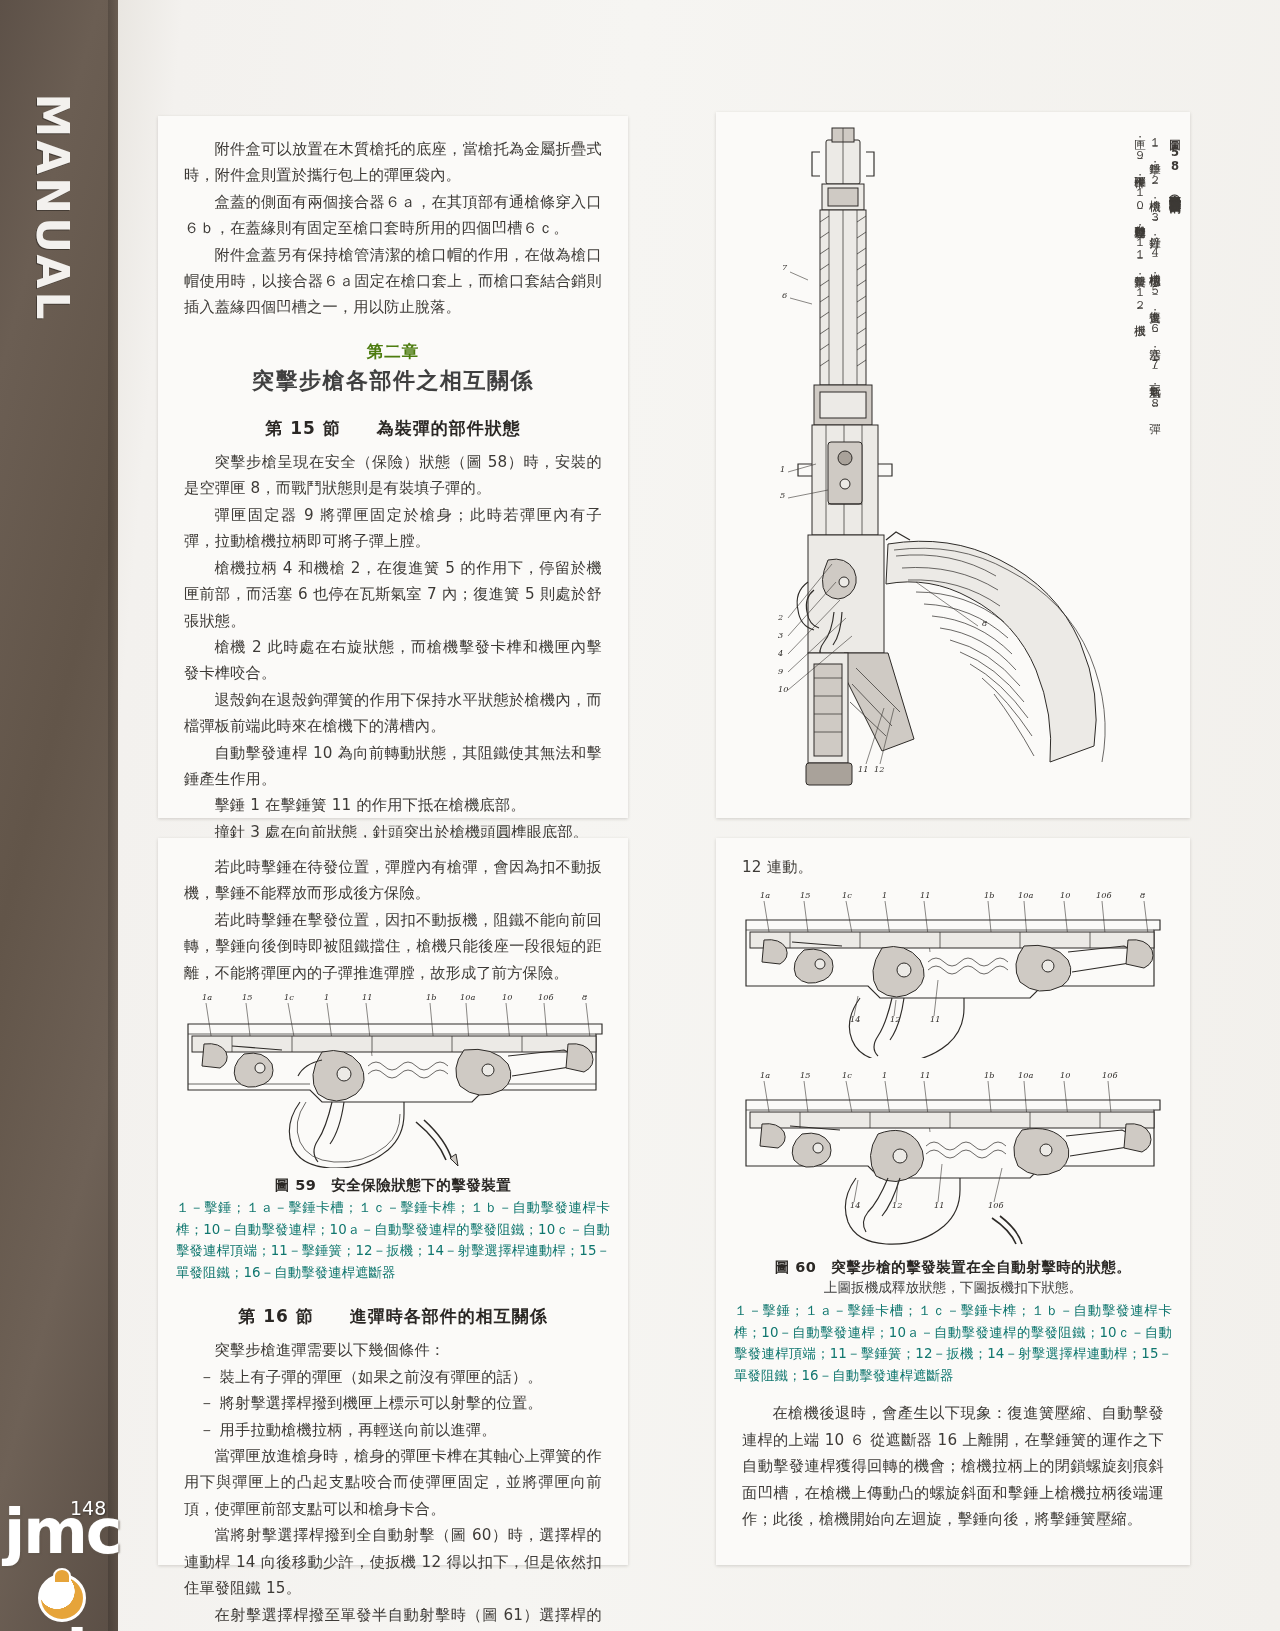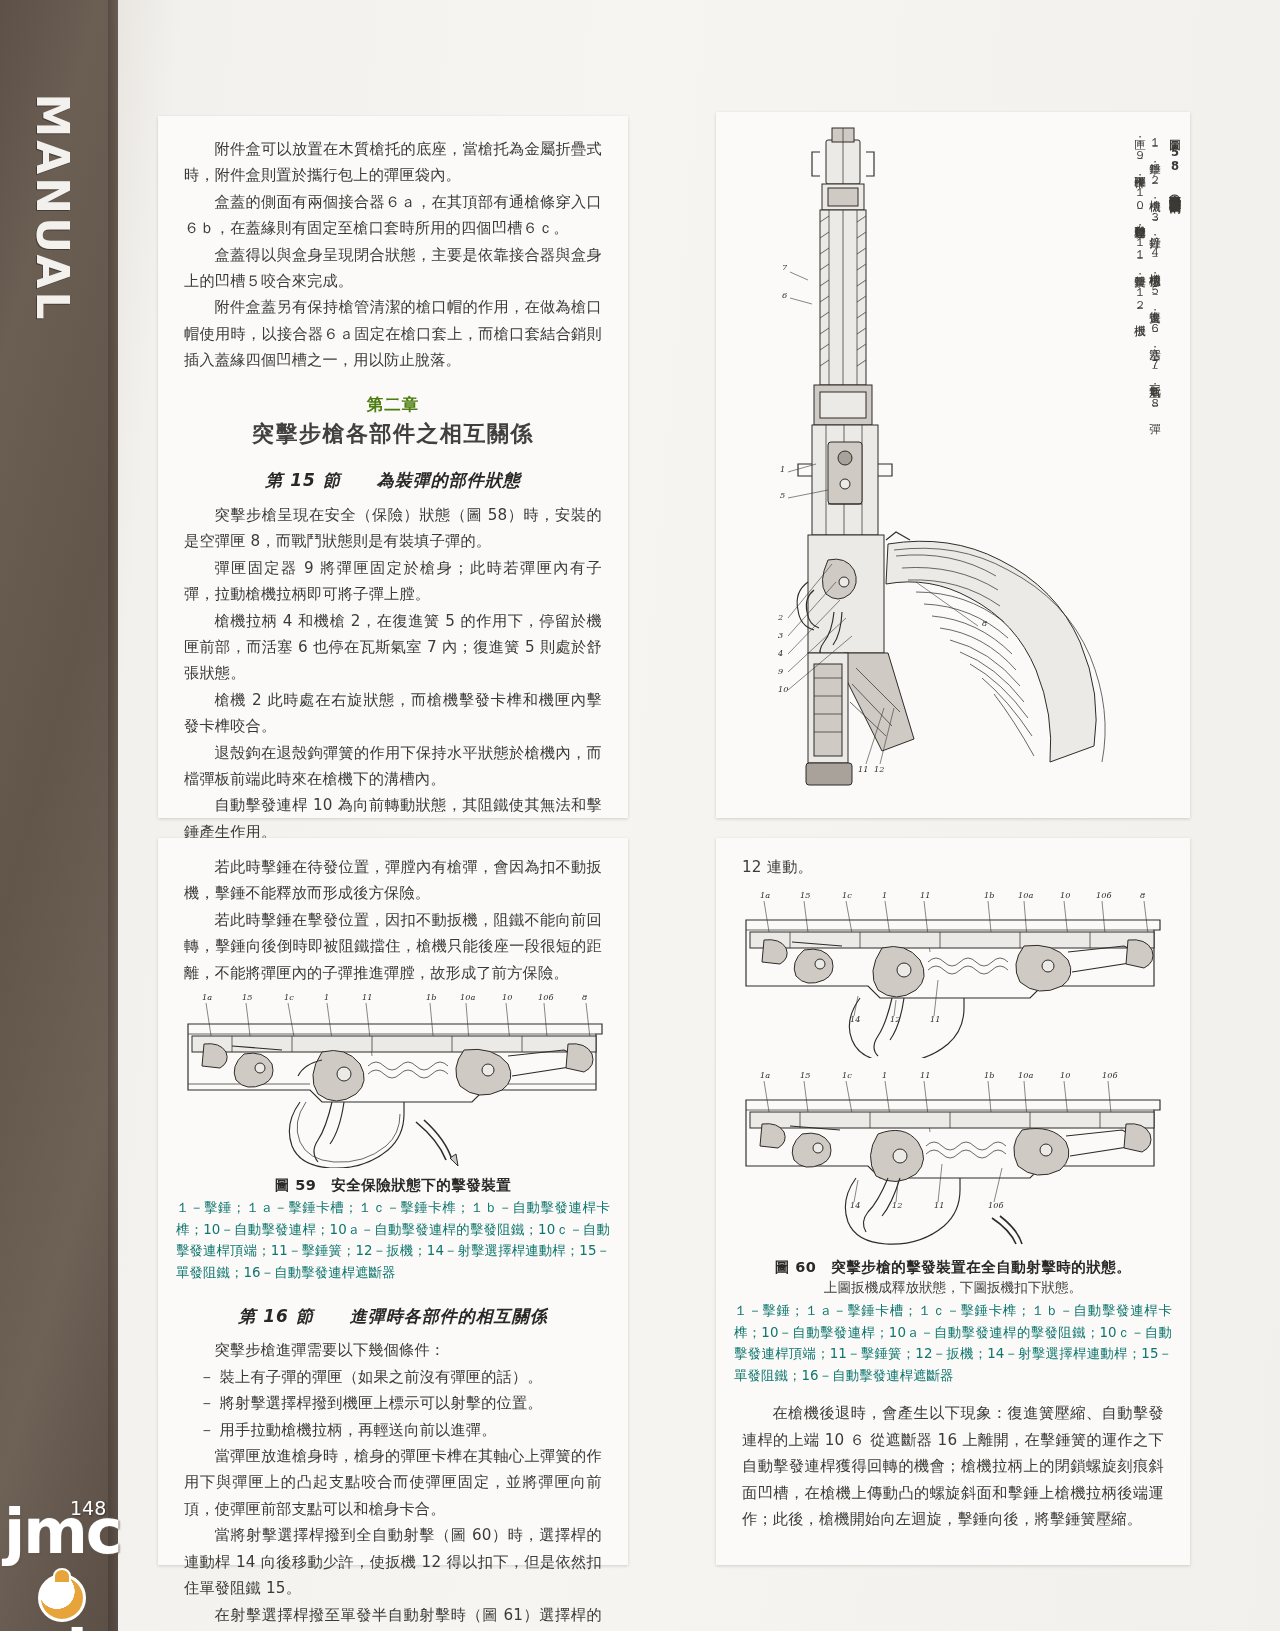--- a/index.html
+++ b/index.html
@@ -88,21 +88,21 @@
   .chapter-no{
     text-align:center;font-size:16.5px;font-weight:bold;color:#4d7c0f;
     margin:18px 0 3px 0;letter-spacing:1px;
   }
   .chapter-title{
     text-align:center;font-size:22px;font-weight:bold;color:#404040;
     margin:0 0 14px 0;letter-spacing:1.5px;
   }
   .section-head{
     text-align:center;font-size:17px;font-weight:bold;color:#2a2724;
-    margin:20px 0 8px 0;letter-spacing:1px;font-style:italic;
+    margin:20px 0 8px 0;letter-spacing:1px;
   }
 
   .fig-title{
     text-align:center;font-size:14.5px;font-weight:bold;color:#2b2825;
     margin:6px 0 2px 0;letter-spacing:.5px;
   }
   .fig-sub{
     text-align:center;font-size:13.6px;color:#404040;margin:0 0 3px 0;
   }
   .fig-legend{
@@ -146,21 +146,20 @@
 
   <div id="spine">
     <div id="spine-label">MANUAL</div>
     <div id="page-number">148</div>
   </div>
 
   <div class="panel" id="panel-tl">
     <div class="tblock cjk" style="padding-top:20px;">
       <p class="para">附件盒可以放置在木質槍托的底座，當槍托為金屬折疊式時，附件盒則置於攜行包上的彈匣袋內。</p>
       <p class="para">盒蓋的側面有兩個接合器６ａ，在其頂部有通槍條穿入口６ｂ，在蓋緣則有固定至槍口套時所用的四個凹槽６ｃ。</p>
-      <p class="para">盒蓋得以與盒身呈現閉合狀態，主要是依靠接合器與盒身上的凹槽５咬合來完成。</p>
       <p class="para">附件盒蓋另有保持槍管清潔的槍口帽的作用，在做為槍口帽使用時，以接合器６ａ固定在槍口套上，而槍口套結合銷則插入蓋緣四個凹槽之一，用以防止脫落。</p>
 
       <div class="chapter-no">第二章</div>
       <div class="chapter-title">突擊步槍各部件之相互關係</div>
       <div class="section-head">第 15 節　　為裝彈的部件狀態</div>
 
       <p class="para">突擊步槍呈現在安全（保險）狀態（圖 58）時，安裝的是空彈匣 8，而戰鬥狀態則是有裝填子彈的。</p>
       <p class="para">彈匣固定器 9 將彈匣固定於槍身；此時若彈匣內有子彈，拉動槍機拉柄即可將子彈上膛。</p>
       <p class="para">槍機拉柄 4 和機槍 2，在復進簧 5 的作用下，停留於機匣前部，而活塞 6 也停在瓦斯氣室 7 內；復進簧 5 則處於舒張狀態。</p>
       <p class="para">槍機 2 此時處在右旋狀態，而槍機擊發卡榫和機匣內擊發卡榫咬合。</p>

